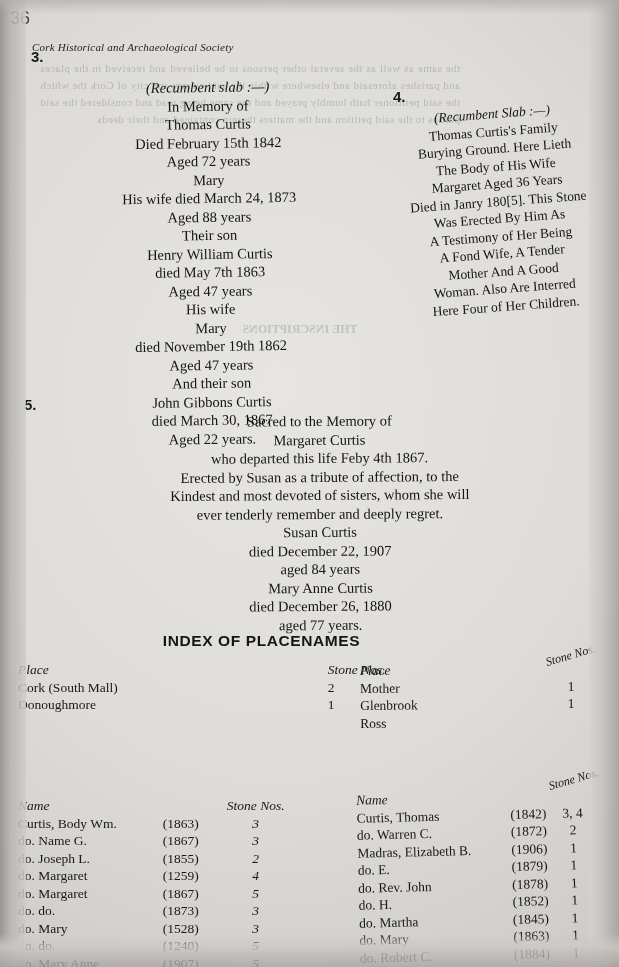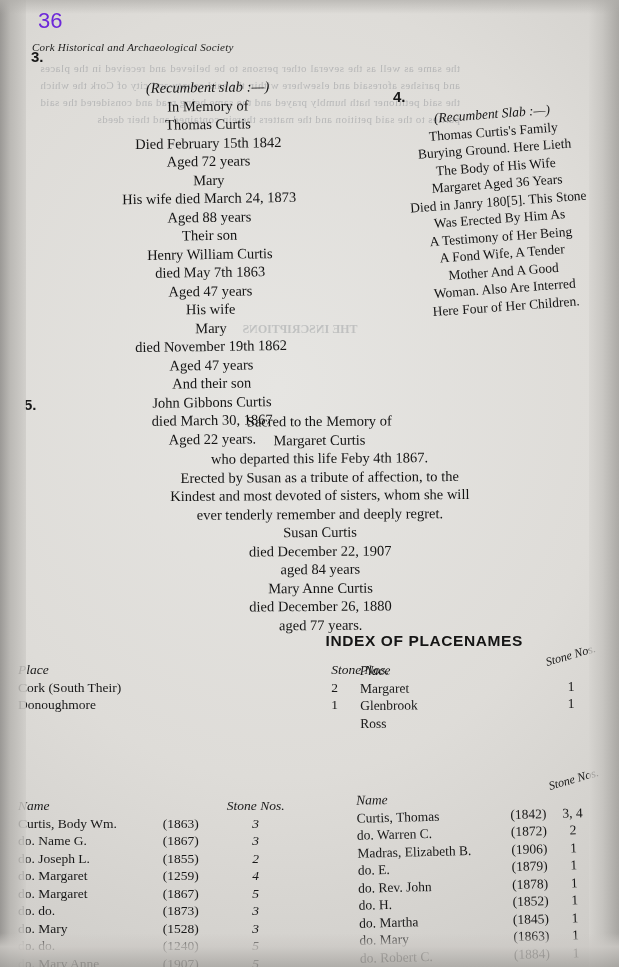--- a/index.html
+++ b/index.html
@@ -68,25 +68,25 @@
     transform: scaleX(-1);
     text-align: center;
     pointer-events: none;
     font-weight: bold;
   }
 
   .content { position: absolute; inset: 0; }
 
   .folio {
     position: absolute;
-    left: 38px;
+    left: 10px;
     top: 8px;
-    font-size: 22px;
+    font-size: 18px;
     font-family: "Liberation Sans", sans-serif;
-    color: #6d28d9;
+    color: #404040;
   }
   .running-head {
     position: absolute;
     top: 41px;
     left: 0;
     width: 600px;
     font-style: italic;
     font-size: 11px;
     letter-spacing: .2px;
     color: #1d1d1c;
@@ -133,21 +133,21 @@
     left: 120px;
     top: 412px;
     width: 400px;
     transform: rotate(-0.4deg);
   }
 
   .index-title {
     position: absolute;
     width: 523px;
     left: 0;
-    text-align: right;
+    text-align: center;
     font-family: "Liberation Sans", sans-serif;
     font-weight: bold;
     font-size: 15.5px;
     letter-spacing: .6px;
     color: #151515;
   }
   .t-place { top: 632px; }
   .t-person { top: 766px; }
 
   .idx {
@@ -265,38 +265,38 @@
     <div class="index-title t-place">INDEX OF PLACENAMES</div>
     <div class="stone-nos-rot snr1">Stone Nos.</div>
 
     <table class="idxtab idx pl-left">
       <tbody>
           <tr>
         <th>Place</th>
         <th class="nos c">Stone Nos.</th>
       </tr>
       <tr>
-        <td>Cork (South Their)</td>
+        <td>Cork (South Mall)</td>
         <td class="nos c">2</td>
       </tr>
       <tr>
         <td>Donoughmore</td>
         <td class="nos c">1</td>
       </tr>
     </tbody>
       </table>
 
     <table class="idxtab idx pl-right">
       <tbody>
           <tr>
         <th>Place</th>
         <th class="nos c"></th>
       </tr>
       <tr>
-        <td>Margaret</td>
+        <td>Mother</td>
         <td class="nos c">1</td>
       </tr>
       <tr>
         <td>Glenbrook</td>
         <td class="nos c">1</td>
       </tr>
       <tr>
         <td>Ross</td>
         <td class="nos c"></td>
       </tr>

